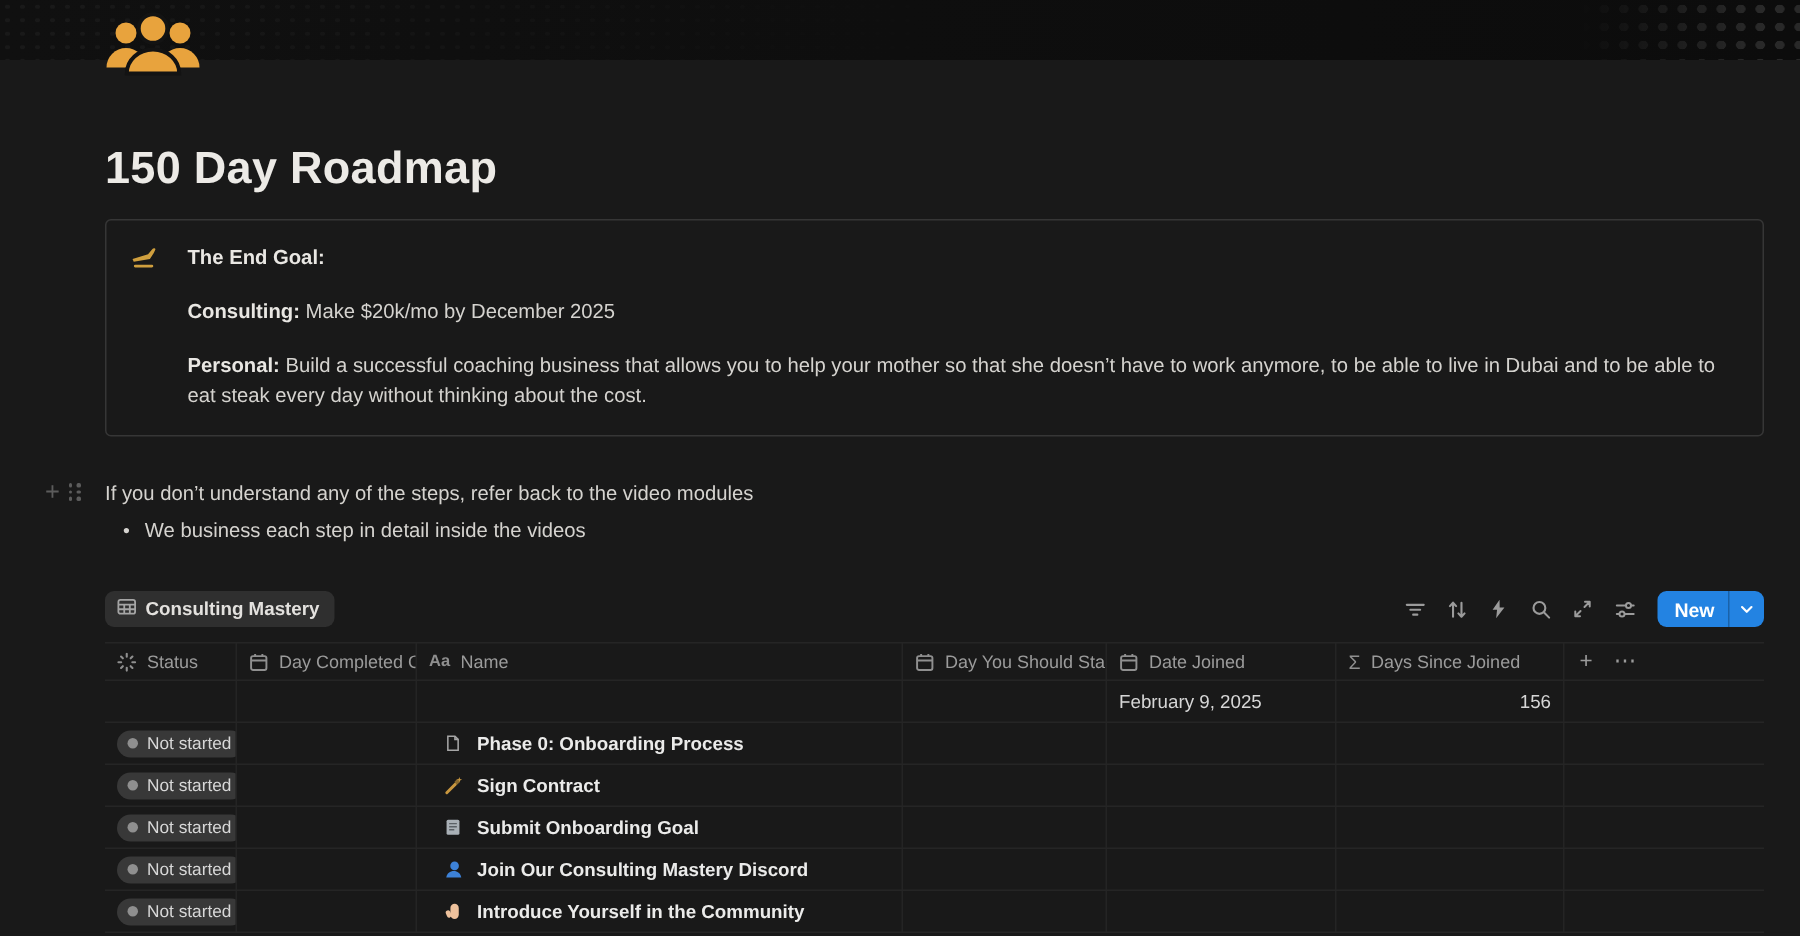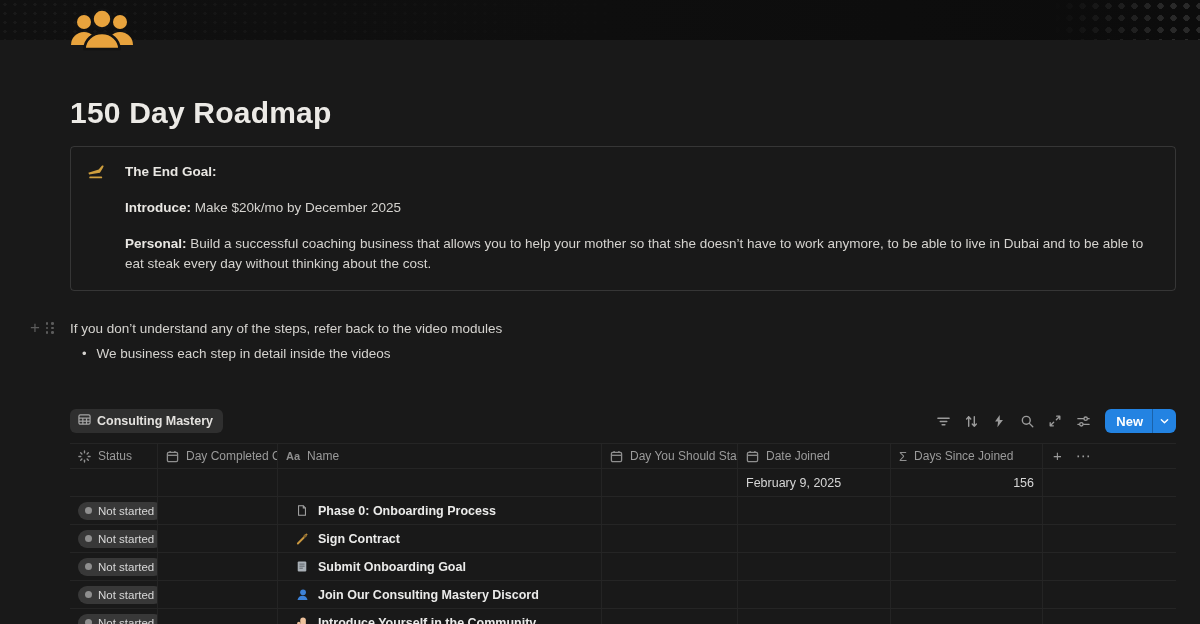--- a/index.html
+++ b/index.html
@@ -58,21 +58,21 @@
     position:absolute; left:-40px; top:2px;
     display:flex; gap:6px; align-items:center; color:#5c5c5c;
   }
   .plus-glyph { font-size:17px; line-height:16px; }
   .drag-dots { display:grid; grid-template-columns:3px 3px; grid-auto-rows:3px; gap:1.5px 2.5px; }
   .drag-dots i { width:2.5px; height:2.5px; border-radius:50%; background:#5c5c5c; }
   .bullet-row { margin-top:4px; padding-left:12px; display:flex; gap:10px; font-size:13.5px; line-height:21px; }
   .bullet-dot { font-size:13px; line-height:21px; color:#d5d3cf; }
 
   
-  .db-toolbar { margin-top:44px; height:26px; display:flex; align-items:center; justify-content:space-between; }
+  .db-toolbar { margin-top:29px; height:26px; display:flex; align-items:center; justify-content:space-between; }
   .view-tab {
     display:flex; align-items:center; gap:6px;
     background:#2f2f2f; border-radius:6px;
     padding:4px 10px 4px 8px;
     font-size:12.5px; font-weight:700; color:#e3e1de;
     cursor:pointer;
   }
   .tb-right { display:flex; align-items:flex-end; gap:4px; }
   .tb-icon {
     width:24px; height:24px; border-radius:4px;
@@ -159,21 +159,21 @@
   <div class="callout">
     <div class="callout-icon">
       <svg viewBox="0 0 16 16" width="18" height="18">
         <path fill="#cf9f3e" d="M1.2 8.6 l9.2-2.8 2.6-3.2 c.6-.7 2-.5 1.7.5 l-1 2.1 -2.2 3.4 -9.6 1.6 z"></path>
         <rect x="2" y="12" width="11.5" height="1.6" rx="0.8" fill="#cf9f3e"></rect>
       </svg>
     </div>
     <div class="callout-body">
       <p><span class="bold">The End Goal:</span></p>
       <p>
-        <span class="bold">Introduce:</span><span> Make $20k/mo by December 2025</span>
+        <span class="bold">Consulting:</span><span> Make $20k/mo by December 2025</span>
       </p>
       <p>
         <span class="bold">Personal:</span><span> Build a successful coaching business that allows you to help your mother so that she doesn’t have to work anymore, to be able to live in Dubai and to be able to eat steak every day without thinking about the cost.</span>
       </p>
     </div>
   </div>
 
   <div class="para-row">
     <div class="hover-controls">
       <span class="plus-glyph">+</span>

